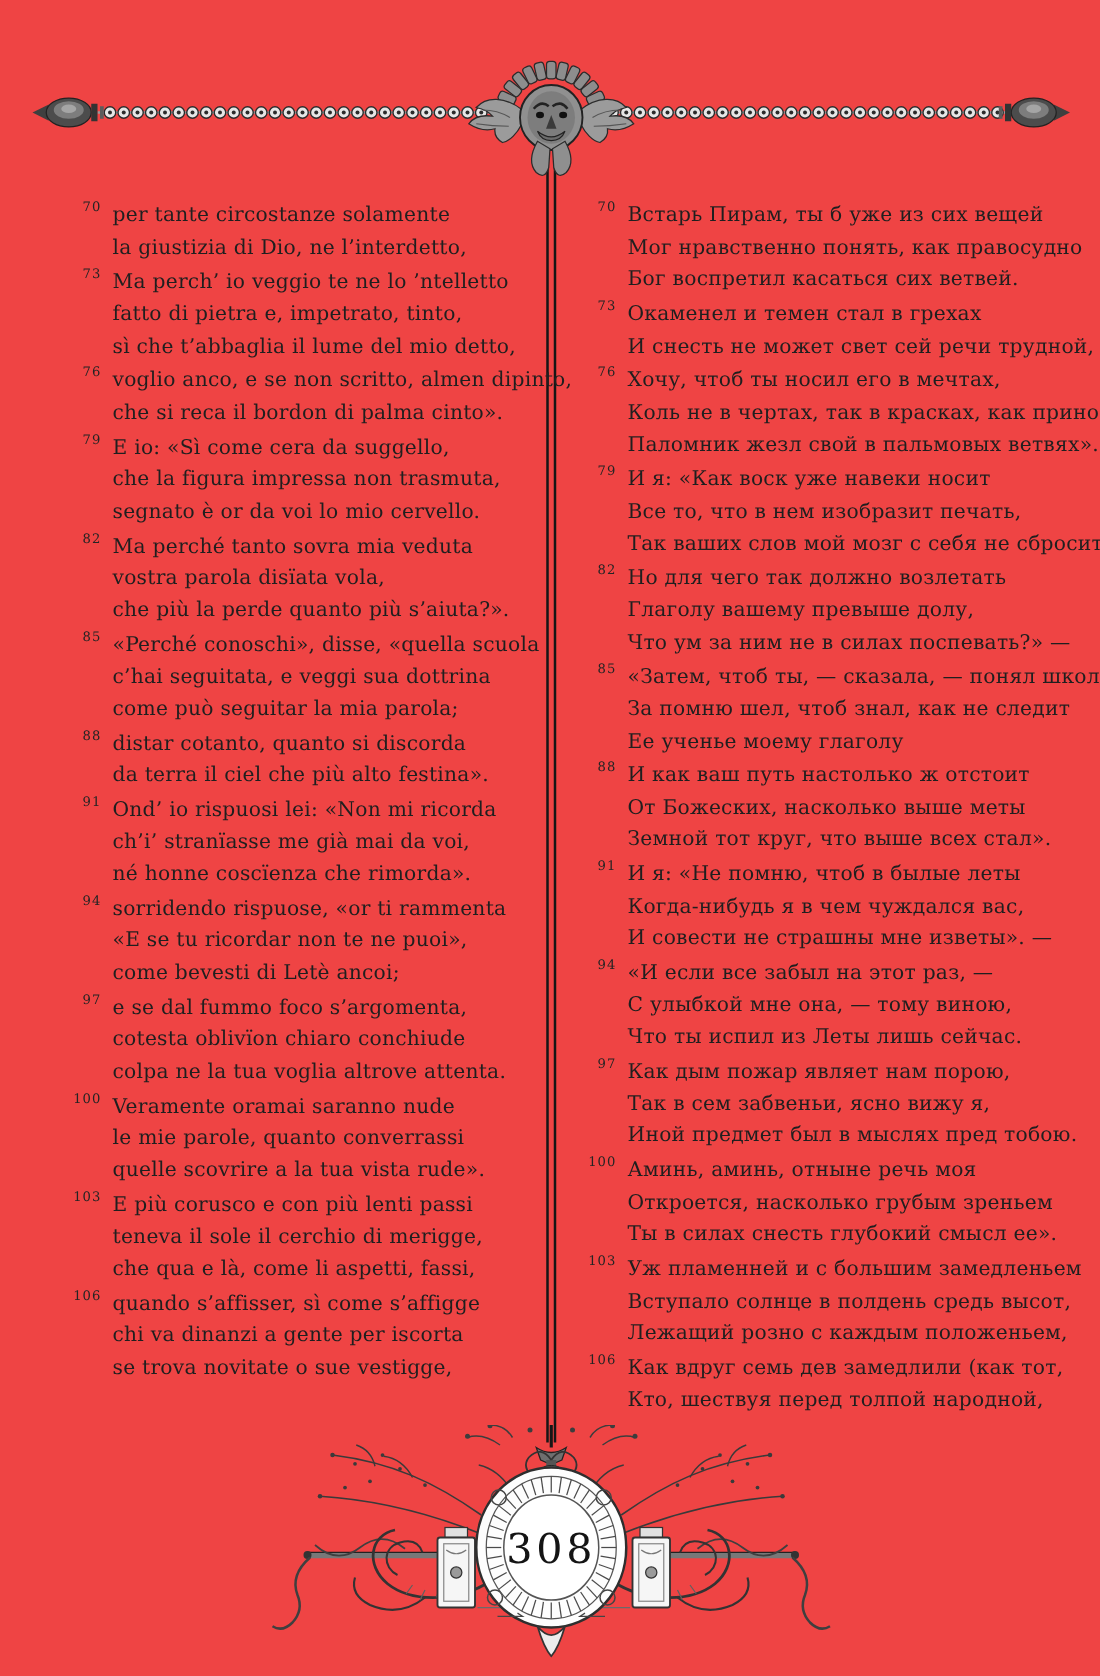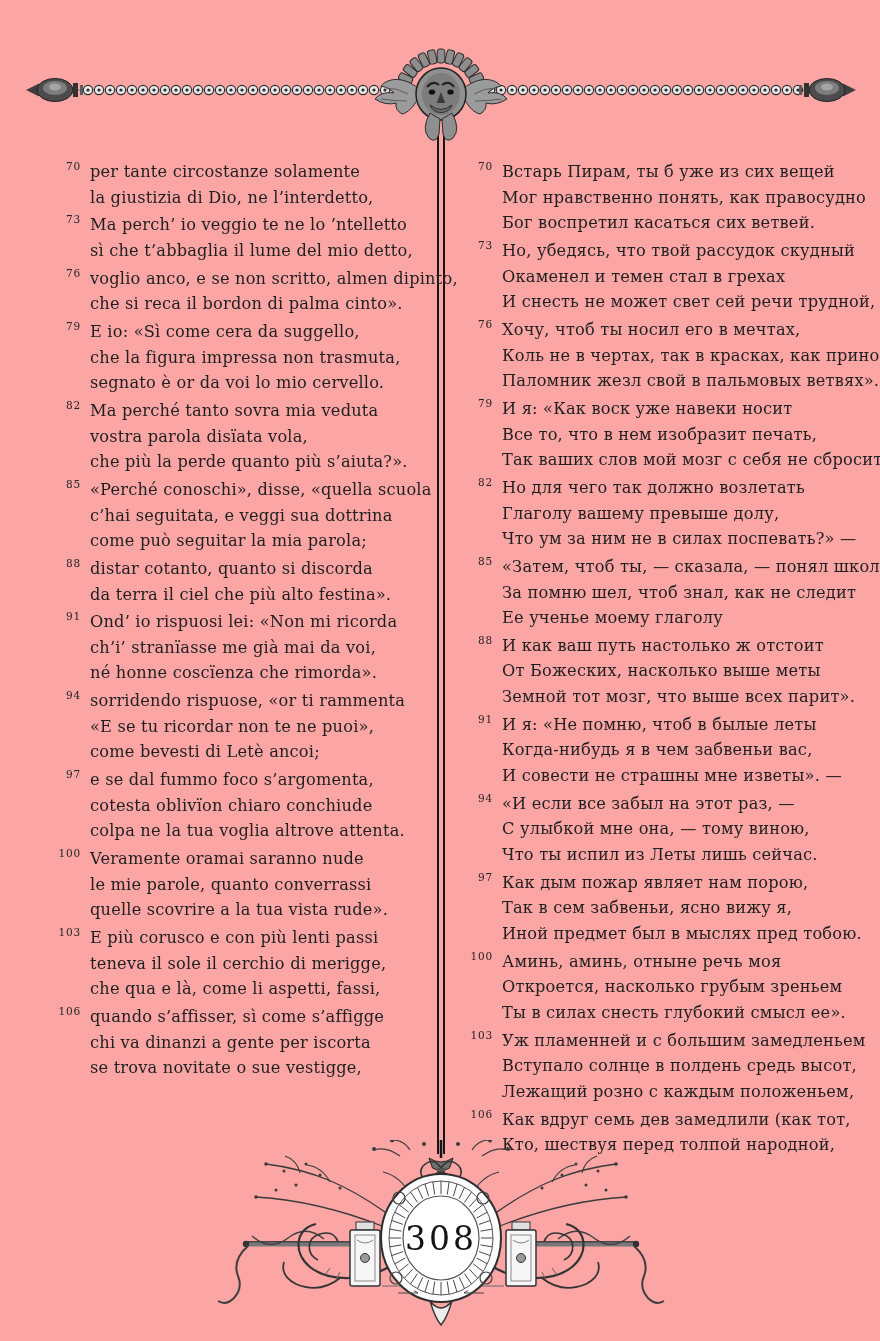--- a/index.html
+++ b/index.html
@@ -1,20 +1,20 @@
 <!DOCTYPE html>
 <html><head>
 <meta charset="utf-8">
 <style>
   html,body{margin:0;padding:0;}
   body{
     width:880px;height:1341px;position:relative;background:#ffffff;
     font-family:"DejaVu Serif","Liberation Serif",serif;color:#1f1f1f;
   }
-  .page{position:absolute;inset:0;overflow:hidden;background:#fca5a5;}
+  .page{position:absolute;inset:0;overflow:hidden;background:#ef4444;}
 
   
   .divider{
     position:absolute;left:437px;top:122px;height:1032px;width:8px;
     box-sizing:border-box;border-left:2px solid #161616;border-right:2px solid #161616;
     z-index:1;
   }
 
   
   .col{position:absolute;top:157px;width:372px;z-index:3;}
@@ -219,20 +219,21 @@
         <span class="verse-num">70</span>
         <div class="verse-lines">
           <div class="verse-line">per tante circostanze solamente</div>
           <div class="verse-line">la giustizia di Dio, ne l’interdetto,</div>
         </div>
       </div>
       <div class="tercet">
         <span class="verse-num">73</span>
         <div class="verse-lines">
           <div class="verse-line">Ma perch’ io veggio te ne lo ’ntelletto</div>
+          <div class="verse-line">fatto di pietra e, impetrato, tinto,</div>
           <div class="verse-line">sì che t’abbaglia il lume del mio detto,</div>
         </div>
       </div>
       <div class="tercet">
         <span class="verse-num">76</span>
         <div class="verse-lines">
           <div class="verse-line">voglio anco, e se non scritto, almen dipinto,</div>
           <div class="verse-line">che si reca il bordon di palma cinto».</div>
         </div>
       </div>
@@ -321,21 +322,20 @@
         <span class="verse-num">70</span>
         <div class="verse-lines">
           <div class="verse-line">Встарь Пирам, ты б уже из сих вещей</div>
           <div class="verse-line">Мог нравственно понять, как правосудно</div>
           <div class="verse-line">Бог воспретил касаться сих ветвей.</div>
         </div>
       </div>
       <div class="tercet">
         <span class="verse-num">73</span>
         <div class="verse-lines">
-          <div class="verse-line">Но, убедясь, что твой рассудок скудный</div>
           <div class="verse-line">Окаменел и темен стал в грехах</div>
           <div class="verse-line">И снесть не может свет сей речи трудной,</div>
         </div>
       </div>
       <div class="tercet">
         <span class="verse-num">76</span>
         <div class="verse-lines">
           <div class="verse-line">Хочу, чтоб ты носил его в мечтах,</div>
           <div class="verse-line">Коль не в чертах, так в красках, как приносит</div>
           <div class="verse-line">Паломник жезл свой в пальмовых ветвях».</div>
@@ -363,28 +363,28 @@
           <div class="verse-line">«Затем, чтоб ты, — сказала, — понял школу,</div>
           <div class="verse-line">За помню шел, чтоб знал, как не следит</div>
           <div class="verse-line">Ее ученье моему глаголу</div>
         </div>
       </div>
       <div class="tercet">
         <span class="verse-num">88</span>
         <div class="verse-lines">
           <div class="verse-line">И как ваш путь настолько ж отстоит</div>
           <div class="verse-line">От Божеских, насколько выше меты</div>
-          <div class="verse-line">Земной тот мозг, что выше всех парит».</div>
+          <div class="verse-line">Земной тот круг, что выше всех стал».</div>
         </div>
       </div>
       <div class="tercet">
         <span class="verse-num">91</span>
         <div class="verse-lines">
           <div class="verse-line">И я: «Не помню, чтоб в былые леты</div>
-          <div class="verse-line">Когда-нибудь я в чем забвеньи вас,</div>
+          <div class="verse-line">Когда-нибудь я в чем чуждался вас,</div>
           <div class="verse-line">И совести не страшны мне изветы». —</div>
         </div>
       </div>
       <div class="tercet">
         <span class="verse-num">94</span>
         <div class="verse-lines">
           <div class="verse-line">«И если все забыл на этот раз, —</div>
           <div class="verse-line">С улыбкой мне она, — тому виною,</div>
           <div class="verse-line">Что ты испил из Леты лишь сейчас.</div>
         </div>

